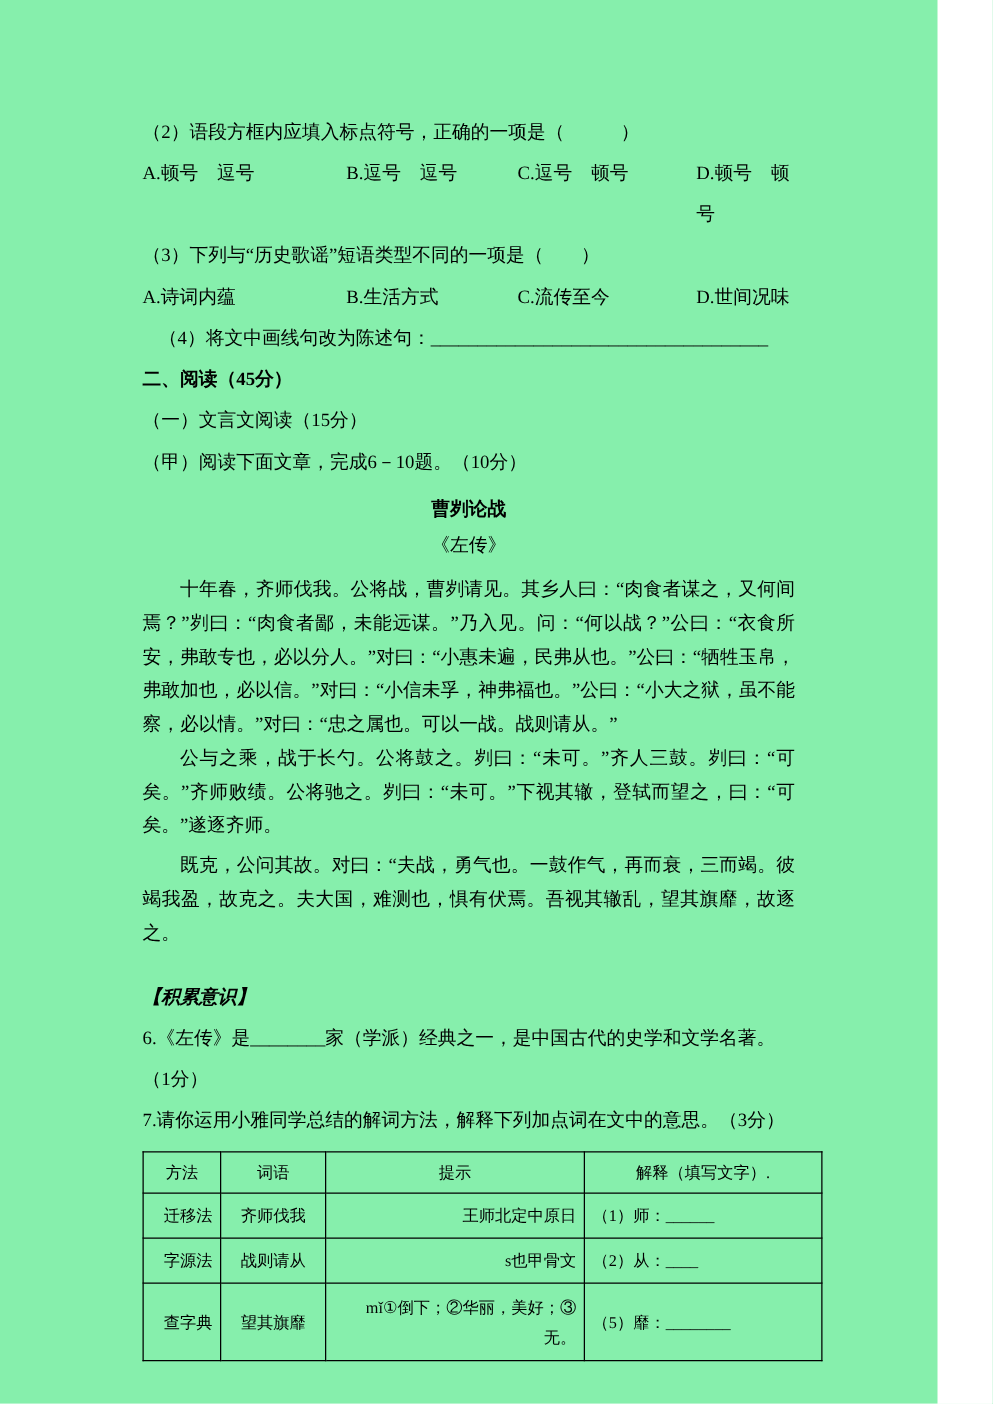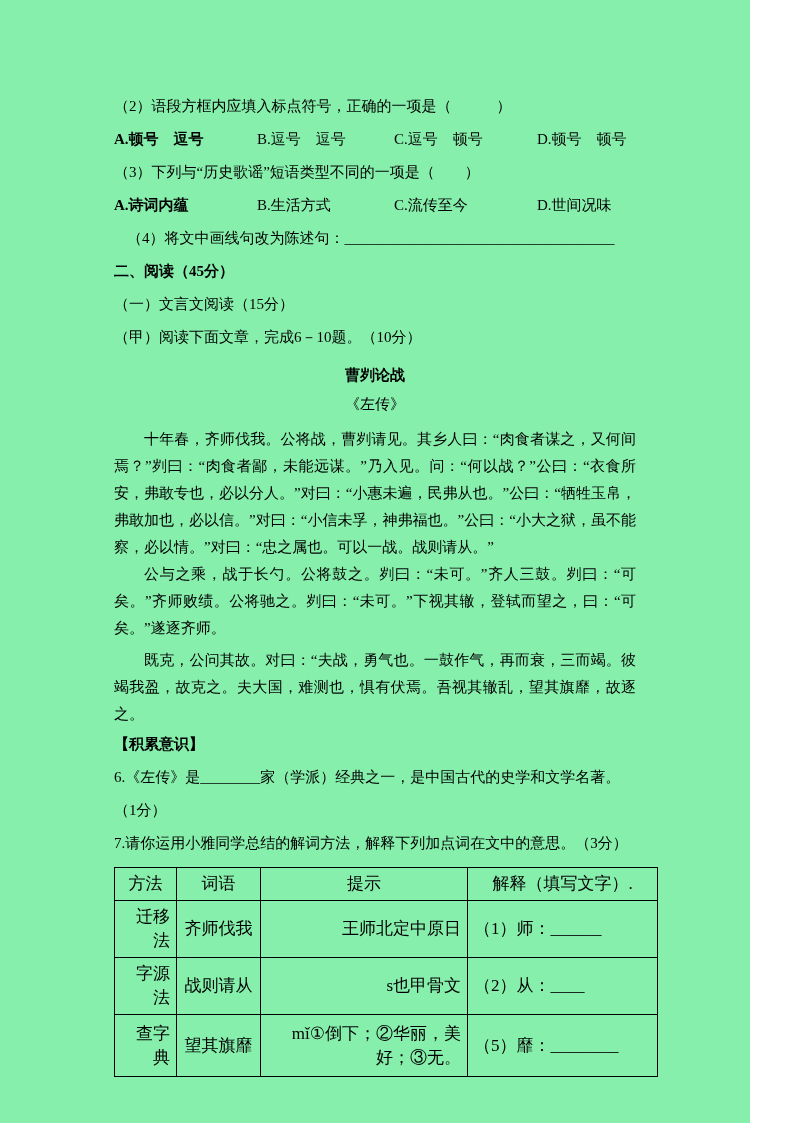--- a/index.html
+++ b/index.html
@@ -24,22 +24,22 @@
     white-space: pre-wrap;
   }
   .indent1 {
     padding-left: 13px;
   }
   .opts {
     display: flex;
     line-height: 33px;
     white-space: pre-wrap;
   }
-  .opts .opt-a { width: 143px; font-weight: bold; }
-  .opts .opt-b { width: 137px; }
+  .opts .opt-a { width: 143px; }
+  .opts .opt-b { width: 137px; margin-left: 20px; }
   .opts .opt-c { width: 143px; }
   .opts .opt-d { flex: 1; }
   .bold { font-weight: bold; }
   .para {
     line-height: 27px;
     text-indent: 2em;
     text-align: justify;
     margin: 0;
     white-space: normal;
   }
@@ -50,31 +50,31 @@
     margin-top: 6px;
     font-weight: bold;
   }
   .essay-source {
     text-align: center;
     line-height: 28px;
     font-weight: normal;
   }
   .essay-body { margin-top: 8px; }
   .p3 { margin-top: 5px; }
-  .accum { margin-top: 0; }
+  .accum { margin-top: 21px; font-style: italic; }
   table.wtable {
     border-collapse: collapse;
     margin-top: 7px;
     table-layout: fixed;
     width: 543px;
   }
   table.wtable th, table.wtable td {
     border: 1px solid #000;
     font-weight: normal;
-    font-size: 17px;
+    font-size: 13px;
     padding: 4px 6px;
     vertical-align: middle;
     line-height: 24px;
     box-sizing: border-box;
   }
   table.wtable th { text-align: center; height: 30px; }
   .col-method { width: 62px; text-align: right; }
   .col-word   { width: 84px; text-align: center; }
   .col-hint   { width: 207px; text-align: right; }
   .col-expl   { width: 190px; text-align: left; }

